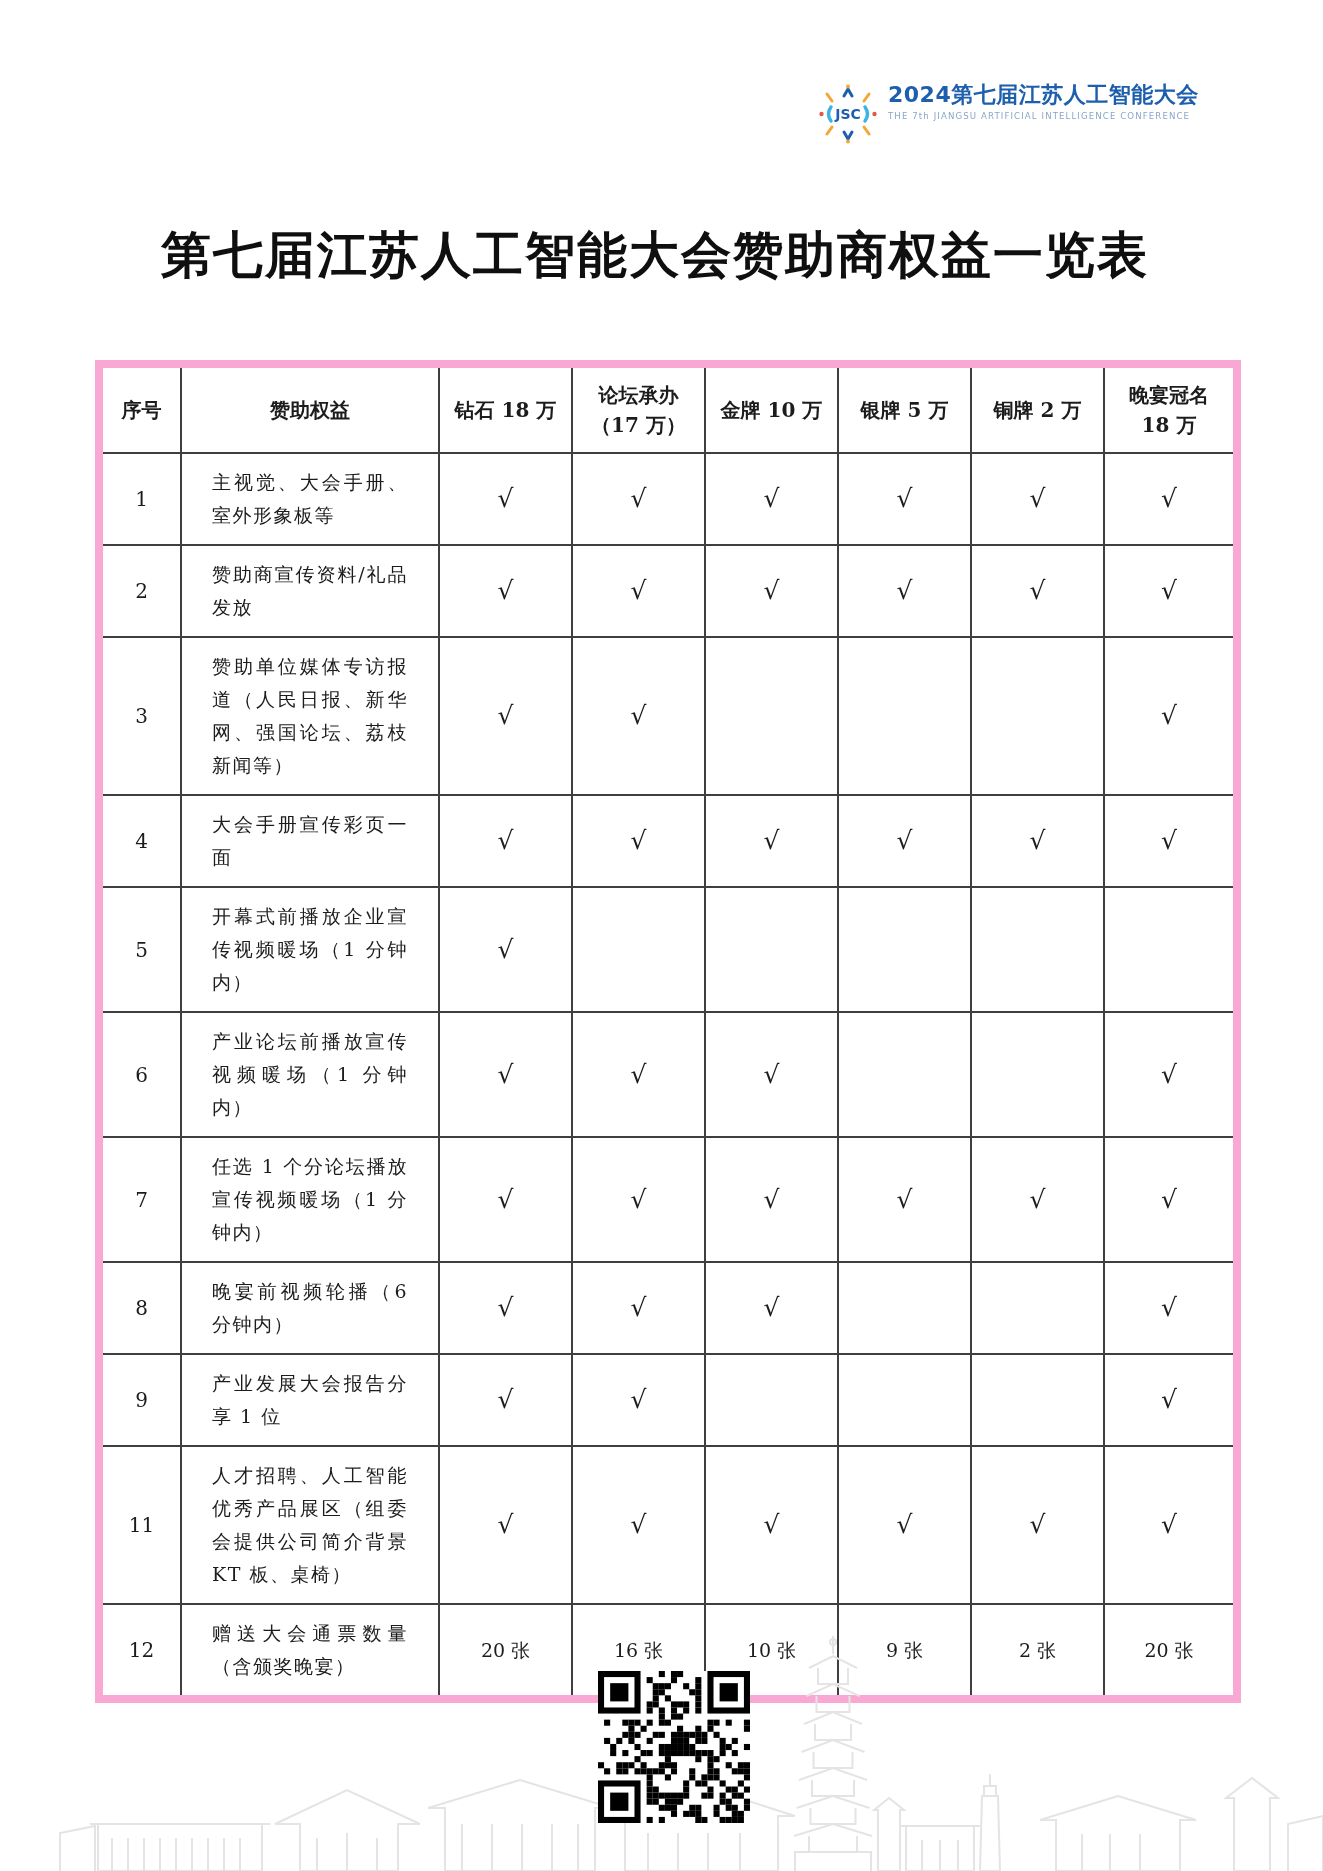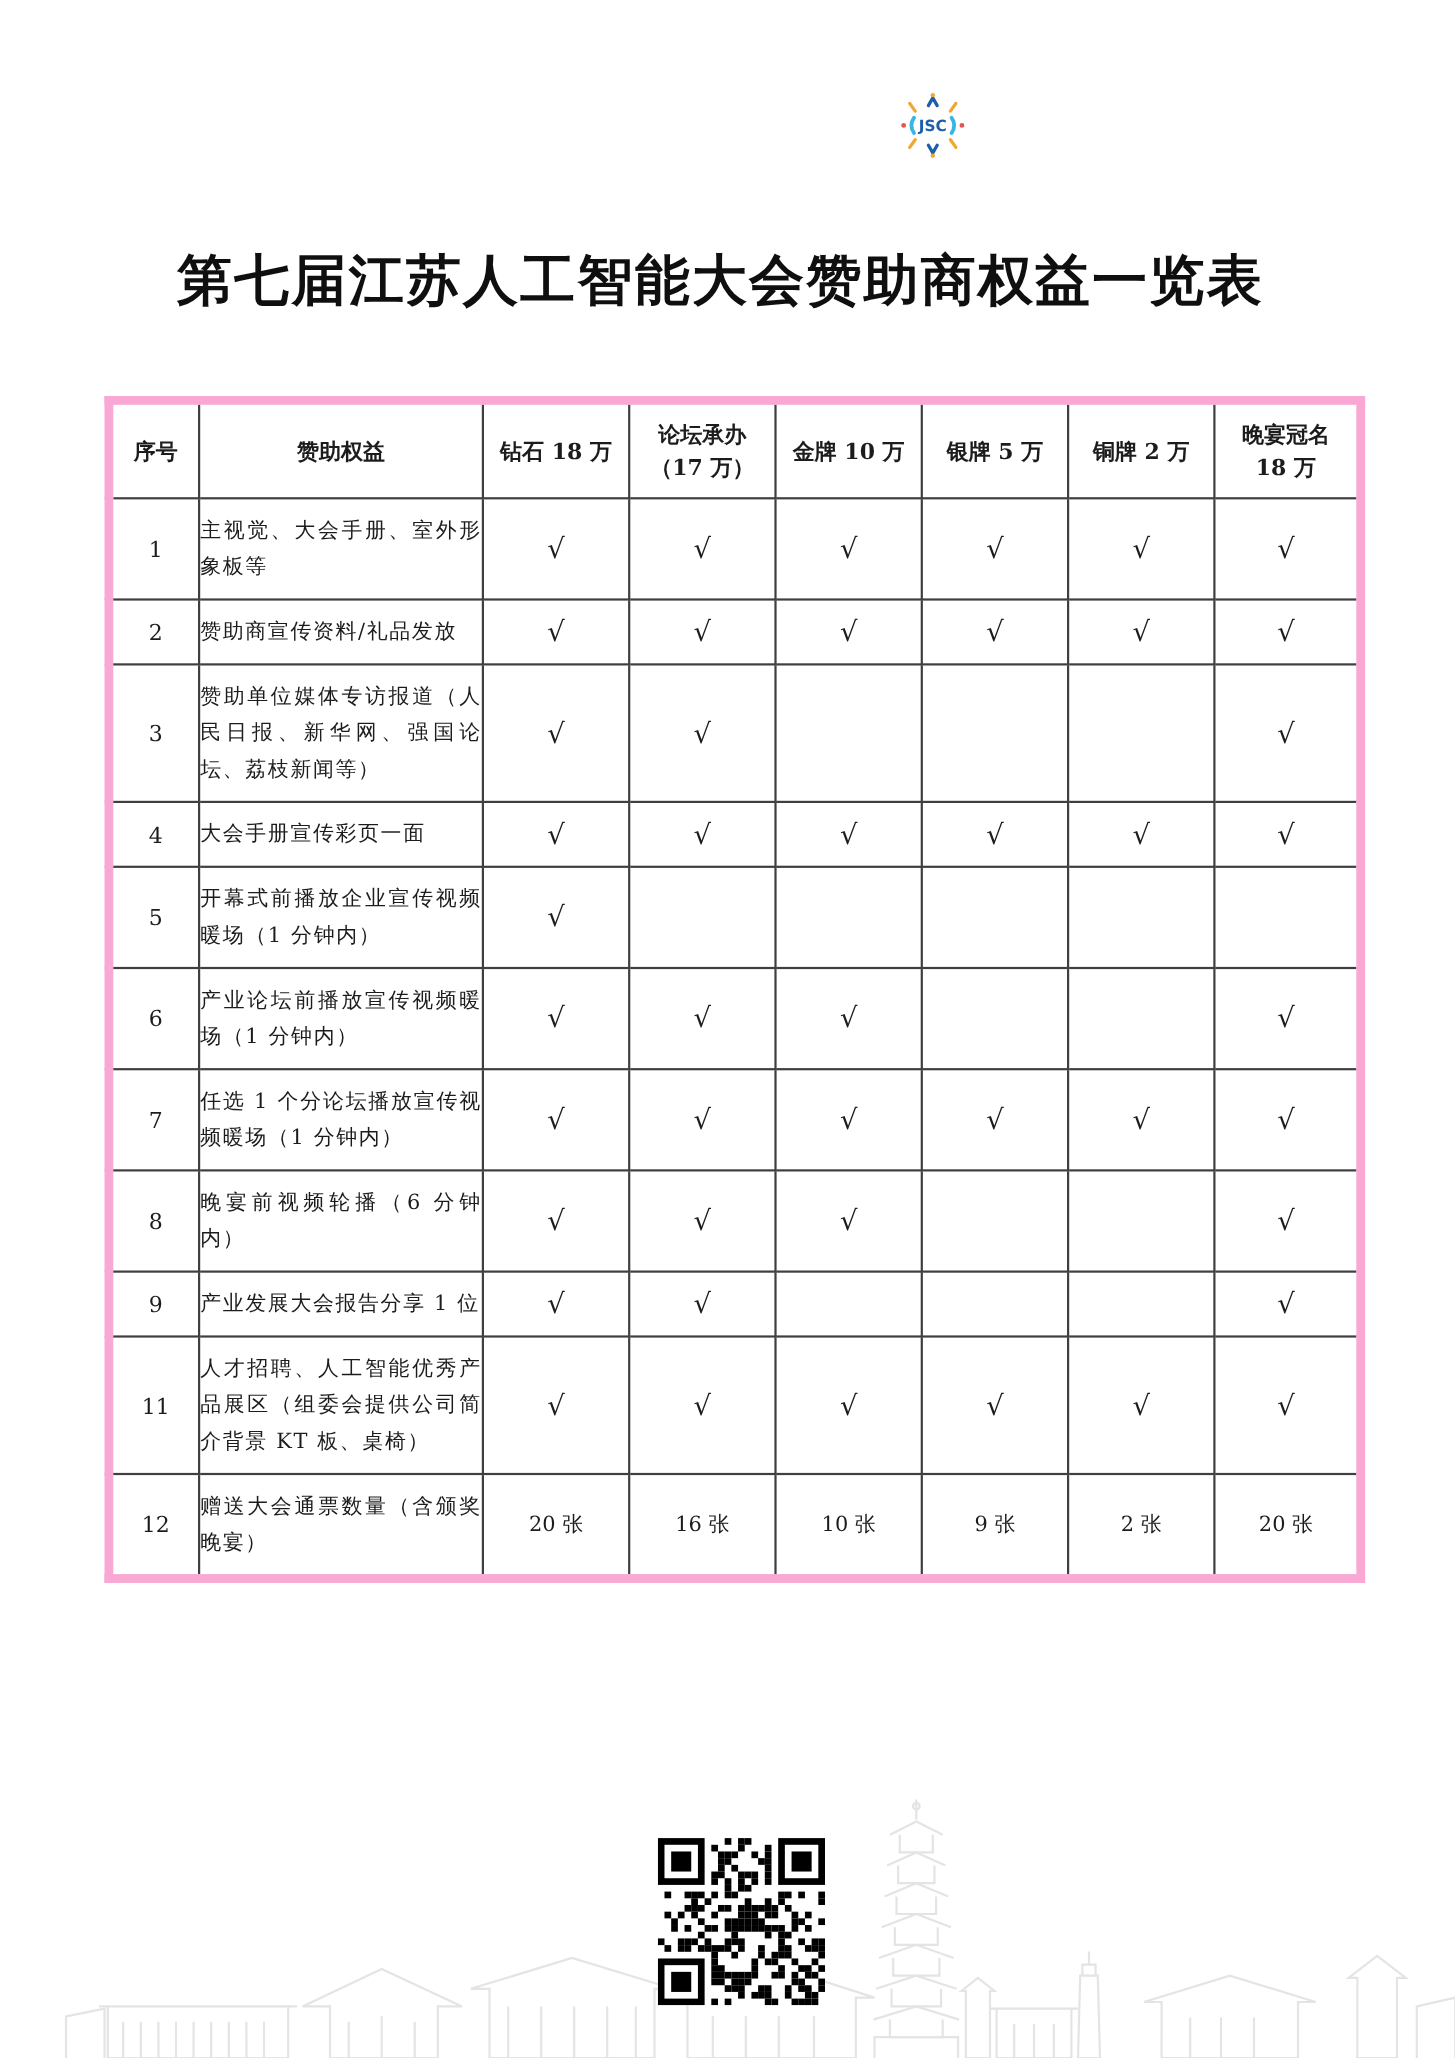--- a/index.html
+++ b/index.html
@@ -21,21 +21,21 @@
 
   
   table.benefits{position:absolute;left:95px;top:360px;width:1140px;border-collapse:collapse;
                  table-layout:fixed;background:transparent;}
   table.benefits th,table.benefits td{border:2px solid #3f3f3f;}
   table.benefits{border:8px solid #f9a8d4;}
   th{font-size:20px;font-weight:bold;text-align:center;vertical-align:middle;
      padding:12px 4px;line-height:30px;white-space:pre-line;}
   td{vertical-align:middle;font-size:19px;}
   td.no{text-align:center;font-size:20px;padding:10px 2px;}
-  td.benefit{text-align:justify;text-justify:inter-character;padding:12px 0;
+  td.benefit{text-align:justify;text-justify:inter-character;padding:12px 30px;
              line-height:33px;letter-spacing:1.5px;}
   td.tier{text-align:center;padding:10px 4px;line-height:30px;}
   td.tier.mark{font-size:25px;}
   col.c-no{width:82px;} col.c-benefit{width:258px;} col.c-tier{width:133px;}
 
   
   .watermark{position:absolute;left:0;top:1628px;width:1323px;height:243px;}
   .qr{position:absolute;left:598px;top:1671px;width:152px;height:152px;background:#fff;}
 </style>
 </head>
@@ -54,20 +54,24 @@
         <path d="M46 43 L51 50" stroke="#f0a832" stroke-width="3"></path>
         <path d="M13 23 Q8 30 13 37" stroke="#3ab4e4" stroke-width="3.4"></path>
         <path d="M47 23 Q52 30 47 37" stroke="#3ab4e4" stroke-width="3.4"></path>
         <circle cx="3.5" cy="30" r="2.2" fill="#e2574c" stroke="none"></circle>
         <circle cx="56.5" cy="30" r="2.2" fill="#e2574c" stroke="none"></circle>
         <circle cx="30" cy="2.5" r="2" fill="#f0a832" stroke="none"></circle>
         <circle cx="30" cy="57.5" r="2" fill="#f0a832" stroke="none"></circle>
       </g>
       <text x="30" y="35" text-anchor="middle" font-size="14" font-weight="bold" font-family="DejaVu Sans, Liberation Sans, sans-serif" fill="#1d5fad">JSC</text>
     </svg>
+    <div class="logo-text">
+      <div class="logo-title">2024第七届江苏人工智能大会</div>
+      <div class="logo-subtitle">THE 7th JIANGSU ARTIFICIAL INTELLIGENCE CONFERENCE</div>
+    </div>
   </header>
 
   <h1 class="doc-title">第七届江苏人工智能大会赞助商权益一览表</h1>
 
   <table class="benefits">
     <colgroup>
       <col class="c-no">
         <col class="c-benefit">
       <col class="c-tier">
         <col class="c-tier">

